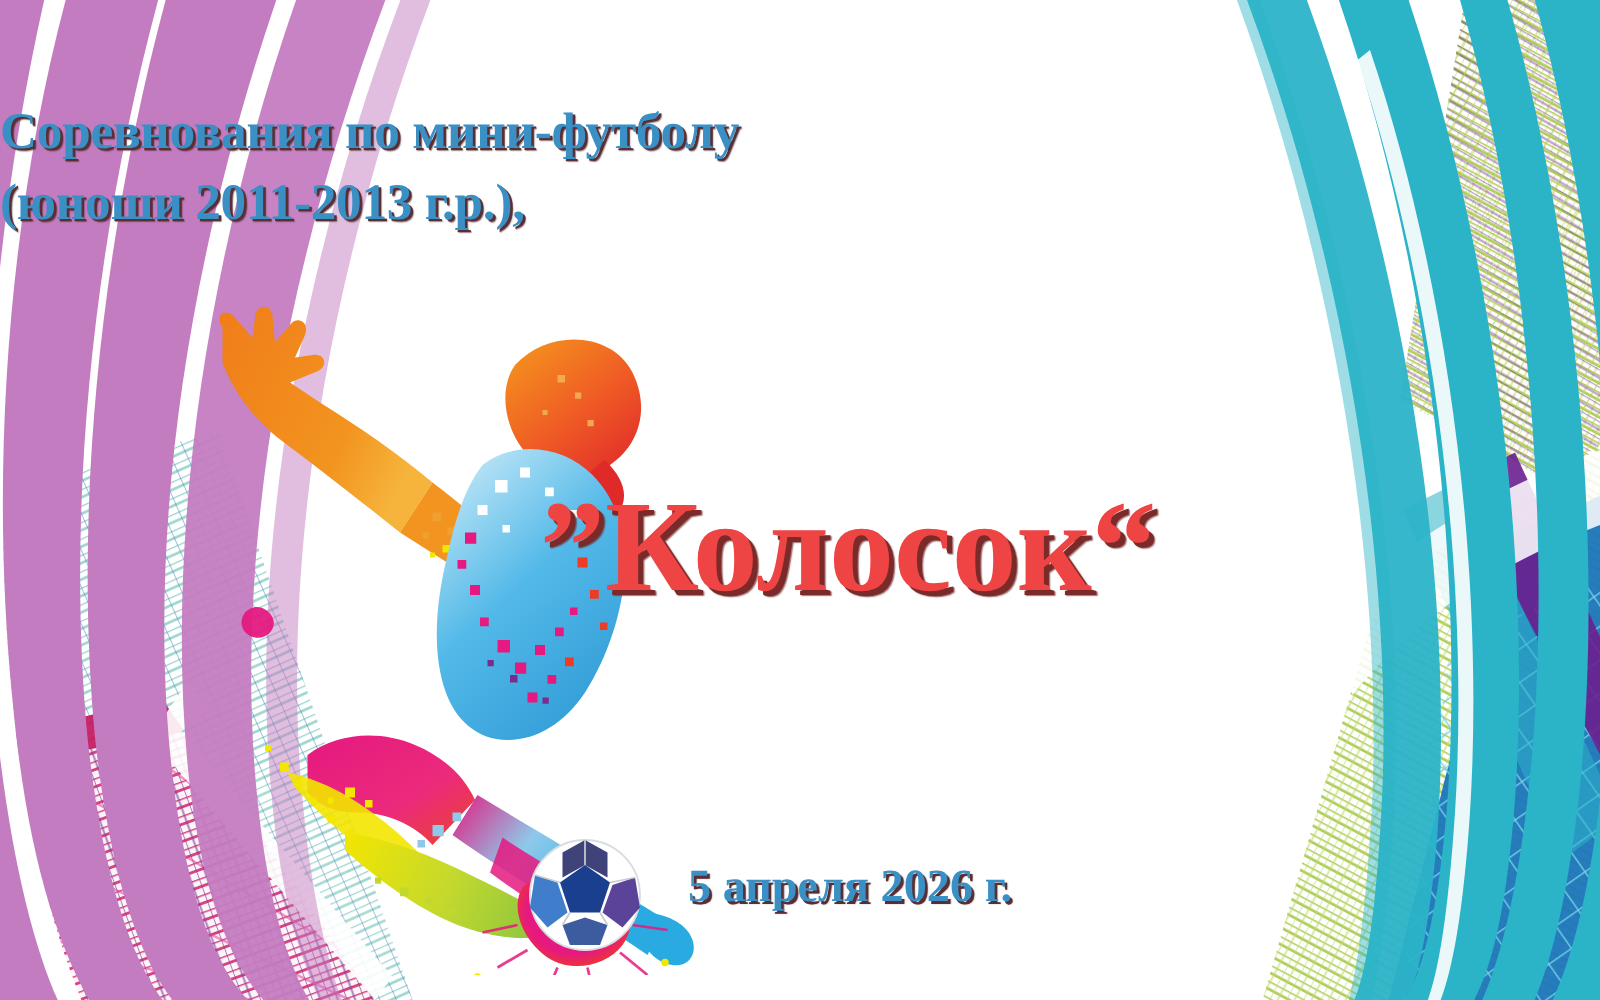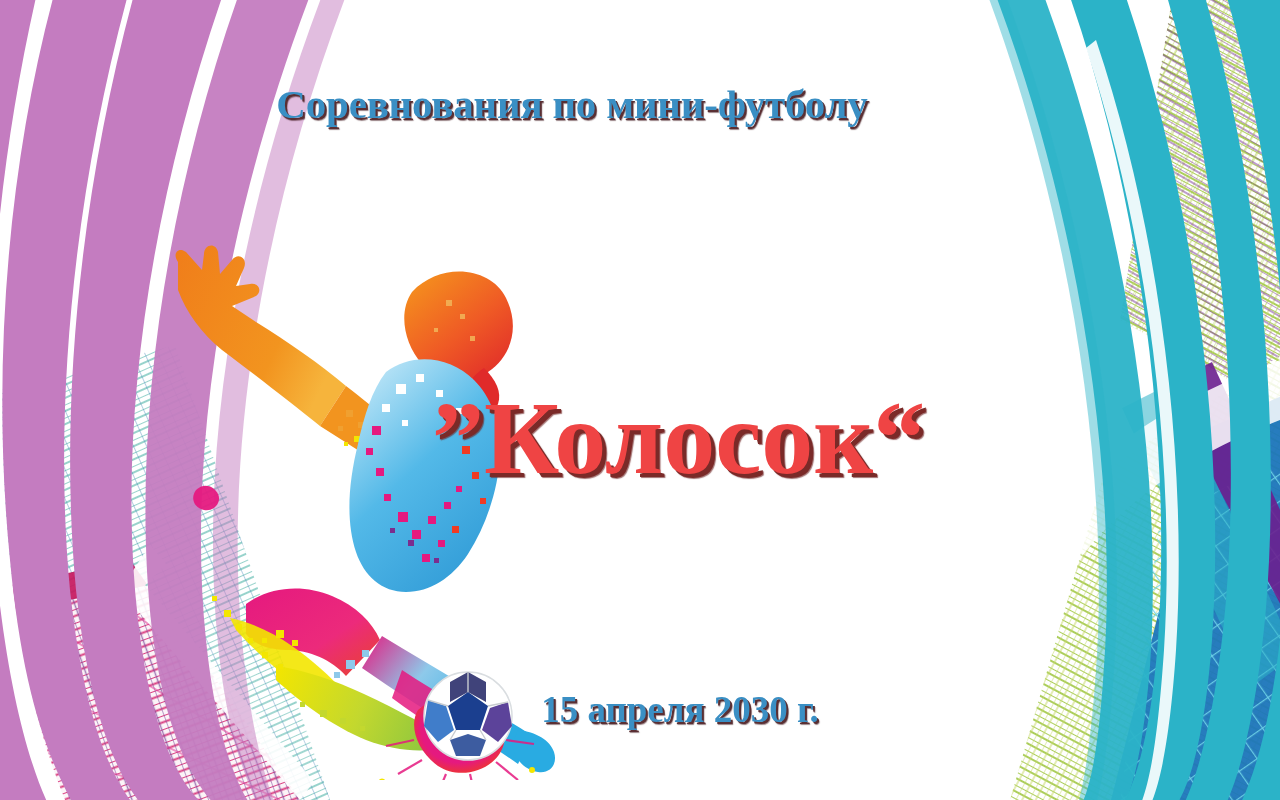--- a/index.html
+++ b/index.html
@@ -25,21 +25,20 @@
     height: 800px;
     pointer-events: none;
   }
 
   
   .headline-block {
     position: absolute;
     left: 0;
     top: 76px;
     width: 1144px;
-    text-align: center;
     z-index: 40;
   }
   .headline-line {
     font-family: "Liberation Serif", "DejaVu Serif", serif;
     font-weight: bold;
     font-size: 40px;
     line-height: 57px;
     letter-spacing: -0.2px;
     color: #3a8fc4;
     text-shadow:
@@ -424,21 +423,22 @@
         <path d="M 298 466 L 278 460"></path>
         <path d="M 338 466 L 358 462"></path>
         <path d="M 306 490 L 300 500"></path>
         <path d="M 330 490 L 336 500"></path>
       </g>
     </g>
   </svg>
 
   <div class="headline-block">
     <div class="headline-line l1">Соревнования по мини-футболу</div>
+    <div class="headline-line l2">(юноши 2011-2013 г.р.),</div>
   </div>
 
   <div class="brand-name">”Колосок“</div>
 
   <div class="event-date">
-    <span>15 апреля 2030 г.</span>
+    <span>5 апреля 2026 г.</span>
   </div>
 
 </div>
 
 </body></html>

